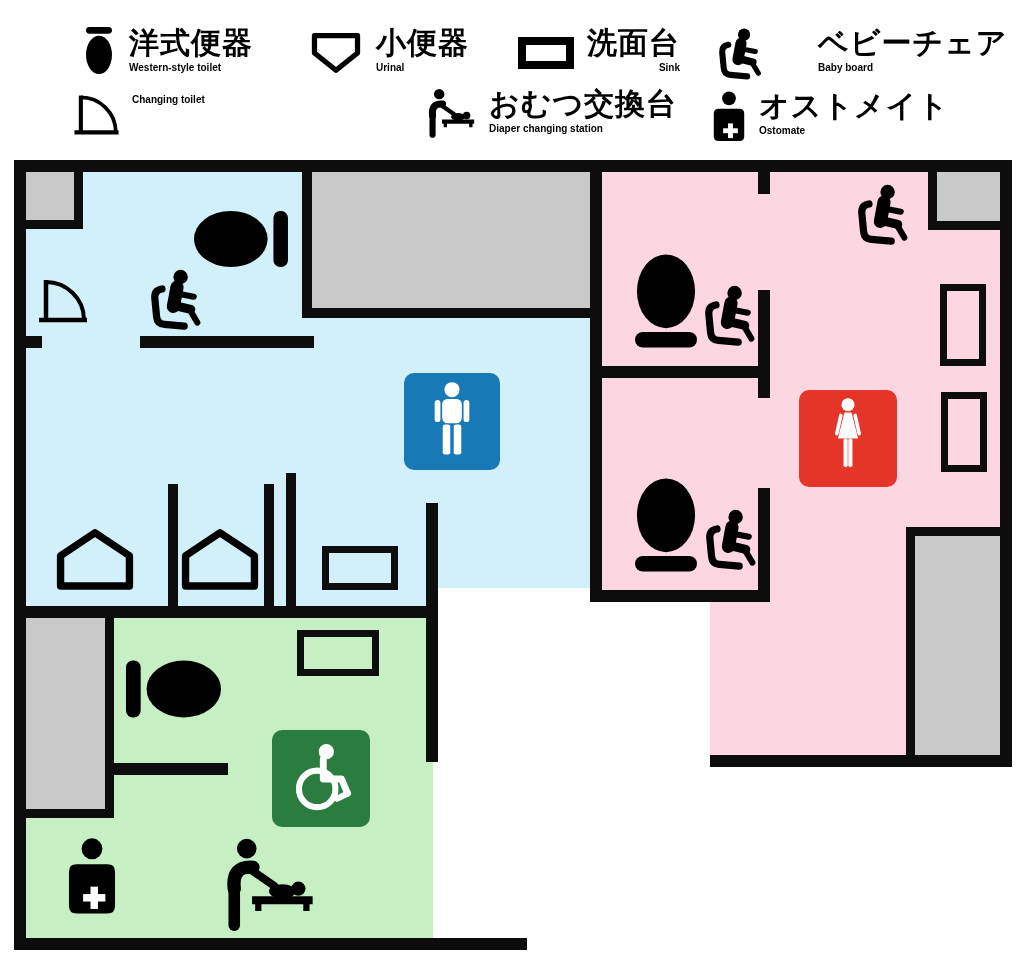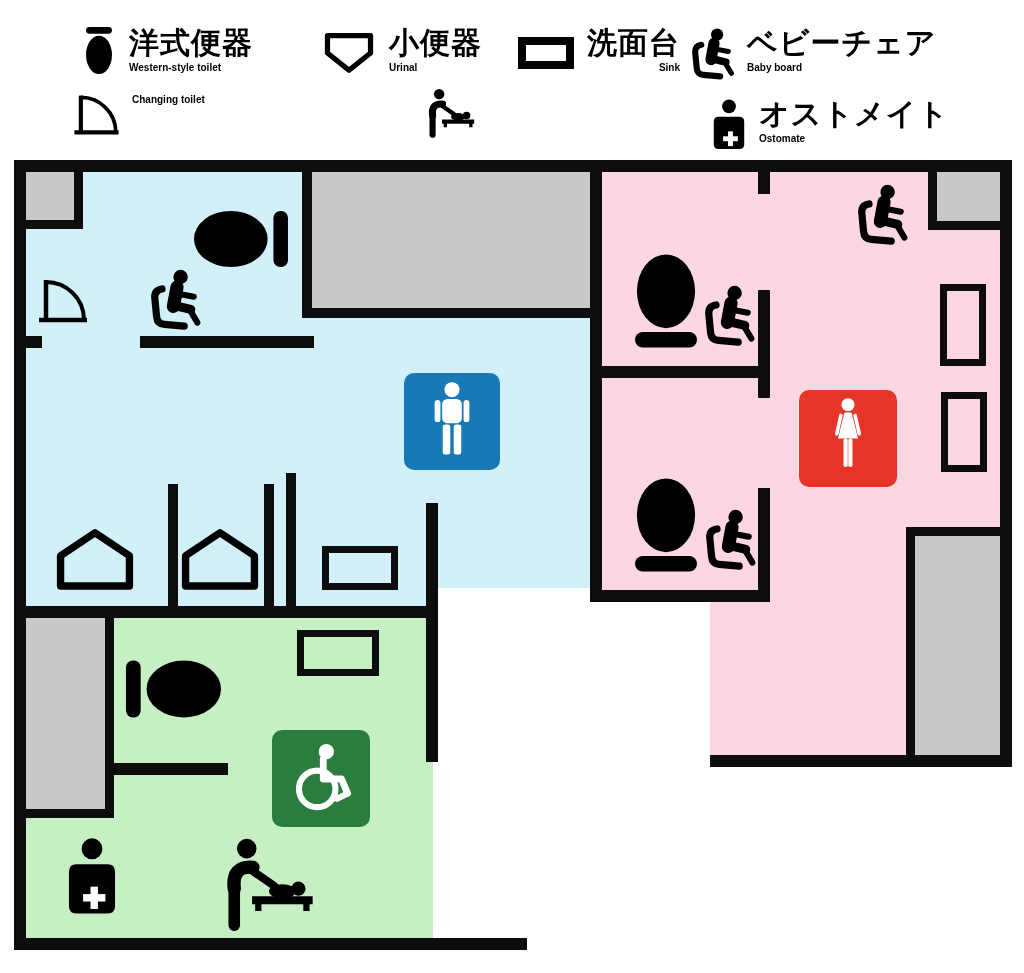--- a/index.html
+++ b/index.html
@@ -111,41 +111,41 @@
     <div class="lg-item" style="left:81px;top:27px;">
       <svg class="lg-ic" width="36" height="48">
           <use href="#sym-toilet-v-top" xlink:href="#sym-toilet-v-top"></use>
         </svg>
       <div class="lg-tx">
         <div class="lg-jp">洋式便器</div>
         <div class="lg-en">Western-style toilet</div>
       </div>
     </div>
 
-    <div class="lg-item" style="left:321px;top:27px;">
+    <div class="lg-item" style="left:308px;top:27px;">
       <svg class="lg-ic" width="56" height="42" style="margin-top:5px;">
           <use href="#sym-urinal-down" xlink:href="#sym-urinal-down"></use>
         </svg>
       <div class="lg-tx">
         <div class="lg-jp">小便器</div>
         <div class="lg-en">Urinal</div>
       </div>
     </div>
 
     <div class="lg-item" style="left:517px;top:27px;text-align:right;">
       <svg class="lg-ic" width="58" height="34" style="margin-top:9px;">
         <rect x="5" y="5" width="48" height="24" fill="none" stroke="#000" stroke-width="8"></rect>
       </svg>
       <div class="lg-tx">
         <div class="lg-jp">洗面台</div>
         <div class="lg-en">Sink</div>
       </div>
     </div>
 
-    <div class="lg-item" style="left:688px;top:27px;">
+    <div class="lg-item" style="left:715px;top:27px;gap:44px;">
       <svg class="lg-ic" width="47" height="56">
           <use href="#sym-babychair" xlink:href="#sym-babychair"></use>
         </svg>
       <div class="lg-tx">
         <div class="lg-jp">ベビーチェア</div>
         <div class="lg-en">Baby board</div>
       </div>
     </div>
 
     <div class="lg-item" style="left:73px;top:91px;">
@@ -154,23 +154,27 @@
         </svg>
       <div class="lg-tx">
         <div class="lg-en">Changing toilet</div>
       </div>
     </div>
 
     <div class="lg-item" style="left:425px;top:88px;">
       <svg class="lg-ic" width="52" height="52">
           <use href="#sym-diaper" xlink:href="#sym-diaper"></use>
         </svg>
-    </div>
-
-    <div class="lg-item" style="left:711px;top:90px;margin-top:8px;">
+      <div class="lg-tx">
+        <div class="lg-jp">おむつ交換台</div>
+        <div class="lg-en">Diaper changing station</div>
+      </div>
+    </div>
+
+    <div class="lg-item" style="left:711px;top:90px;">
       <svg class="lg-ic" width="36" height="54">
           <use href="#sym-ostomate" xlink:href="#sym-ostomate"></use>
         </svg>
       <div class="lg-tx">
         <div class="lg-jp">オストメイト</div>
         <div class="lg-en">Ostomate</div>
       </div>
     </div>
   </div>
 

